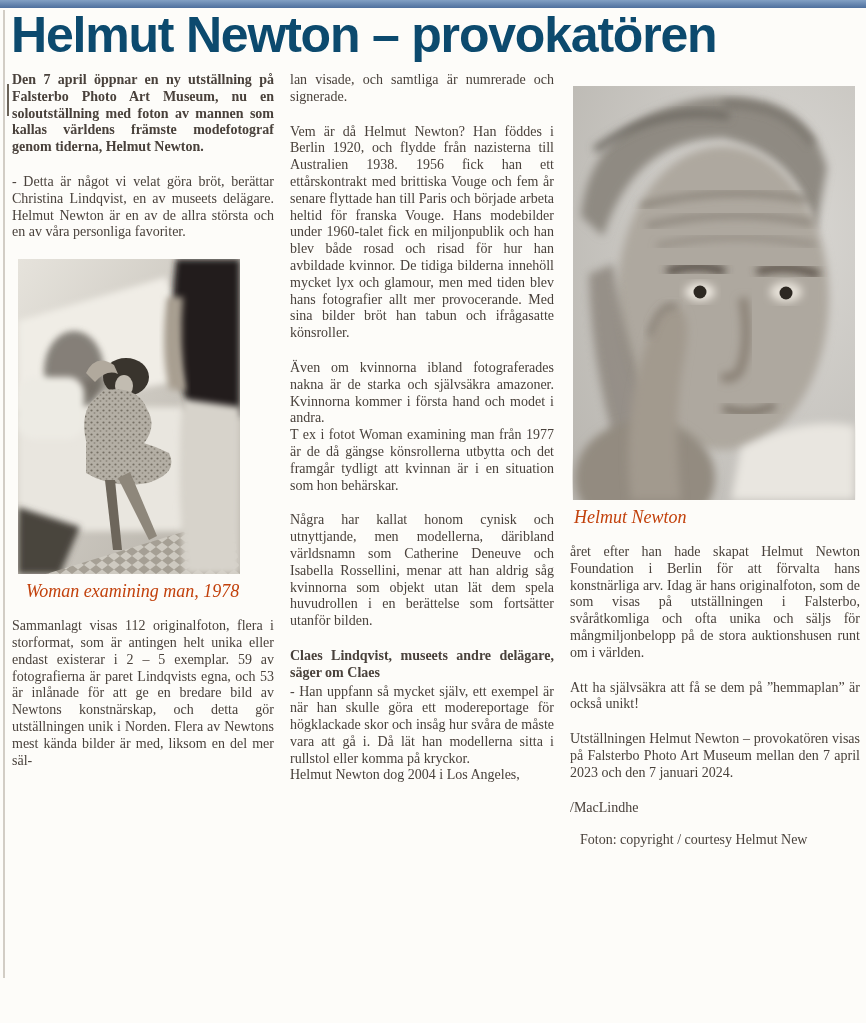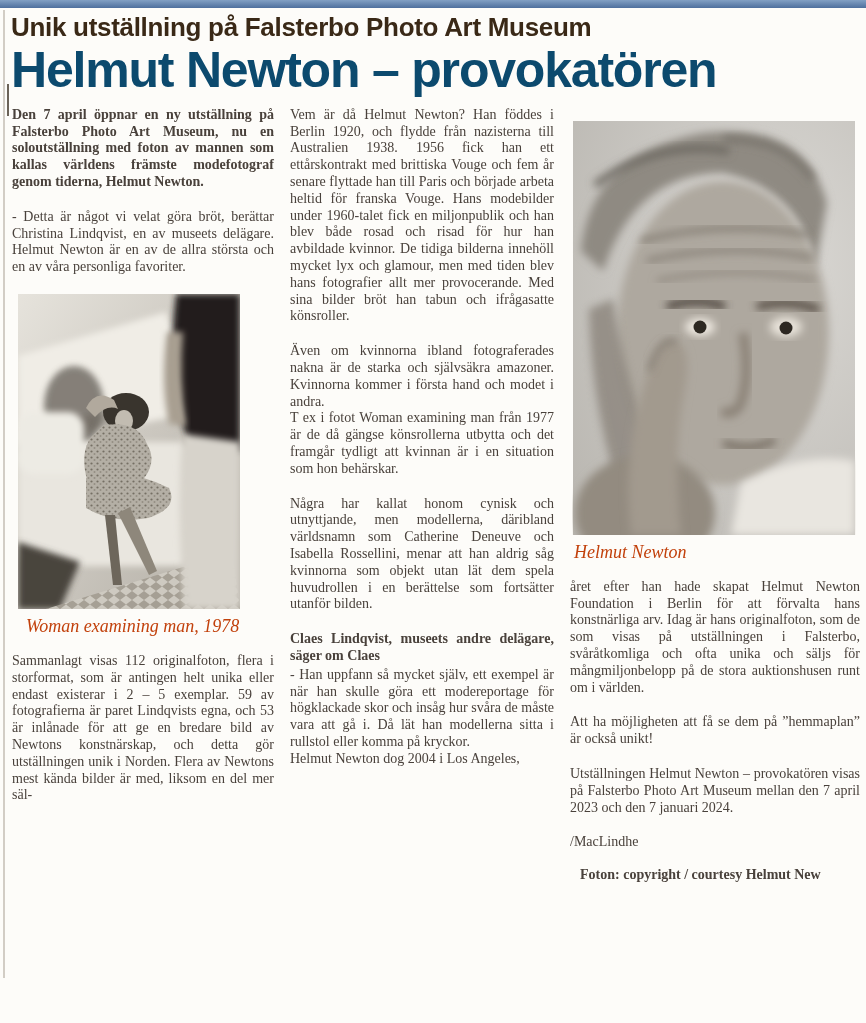--- a/index.html
+++ b/index.html
@@ -56,32 +56,31 @@
   .fig1 svg{display:block;width:222px;height:315px;}
   .fig2{margin:14px 4px 16px 2px;}
   .fig2 svg{display:block;width:100%;height:414px;}
   figcaption{
     font-style:italic;font-size:18px;color:#c2410c;
     margin-top:7px;
   }
   .fig1 figcaption{padding-left:8px;}
   .fig2 figcaption{padding-left:2px;}
   .byline{text-align:center;margin:6px 0 16px 0 !important;white-space:normal !important;}
-  .credit{padding-left:10px;text-align:left !important;font-weight:bold;}
+  .credit{padding-left:10px;text-align:left !important;}
 </style>
 </head>
 <body>
 
 <div class="page">
 
   <div class="top-bar"></div>
   <div class="page-left-line"></div>
   <div class="headline-side-tick"></div>
 
-  <div class="kicker">Unik utställning på Falsterbo Photo Art Museum</div>
   <h1 class="headline">Helmut Newton – provokatören</h1>
 
   <div class="columns">
 
     <div class="col col1">
       <p class="lead">Den 7 april öppnar en ny utställning på Falsterbo Photo Art Museum, nu en soloutställning med foton av mannen som kallas världens främste modefotograf genom tiderna, Helmut Newton.</p>
       <p>- Detta är något vi velat göra bröt, berättar Christina Lindqvist, en av museets delägare. Helmut Newton är en av de allra största och en av våra personliga favoriter.</p>
 
       <figure class="fig1">
         <svg viewBox="0 0 222 315" aria-hidden="true">
@@ -122,20 +121,21 @@
           <path d="M149 38 Q142 90 151 130 L168 132 Q161 84 165 38 Z" fill="#a89f91" filter="url(#soft1)"></path>
           <path d="M164 140 Q158 230 167 315 L222 315 L222 148 Z" fill="#d7d3cb" filter="url(#soft1)"></path>
         </svg>
         <figcaption>Woman examining man, 1978</figcaption>
       </figure>
 
       <p>Sammanlagt visas 112 originalfoton, flera i storformat, som är antingen helt unika eller endast existerar i 2 – 5 exemplar. 59 av fotografierna är paret Lindqvists egna, och 53 är inlånade för att ge en bredare bild av Newtons konstnärskap, och detta gör utställningen unik i Norden. Flera av Newtons mest kända bilder är med, liksom en del mer säl-</p>
     </div>
 
     <div class="col col2">
+      <p>lan visade, och samtliga är numrerade och signerade.</p>
       <p>Vem är då Helmut Newton? Han föddes i Berlin 1920, och flydde från nazisterna till Australien 1938.  1956 fick han ett ettårskontrakt med brittiska Vouge och fem år senare flyttade han till Paris och började arbeta heltid för franska Vouge. Hans modebilder under 1960-talet fick en miljonpublik och han blev både rosad och risad för hur han avbildade kvinnor. De tidiga bilderna innehöll mycket lyx och glamour, men med tiden blev hans fotografier allt mer provocerande. Med sina bilder bröt han tabun och ifrågasatte könsroller.</p>
       <p>Även om kvinnorna ibland fotograferades nakna är de starka och självsäkra amazoner. Kvinnorna kommer i första hand och modet i andra.
 T ex i  fotot Woman examining man från 1977 är de då gängse könsrollerna utbytta och det framgår tydligt att kvinnan är i en situation som hon behärskar.</p>
       <p>Några har kallat honom cynisk och utnyttjande, men modellerna, däribland världsnamn som Catherine Deneuve och Isabella Rossellini, menar att han aldrig såg kvinnorna som objekt utan lät dem spela huvudrollen i en berättelse som fortsätter utanför bilden.</p>
       <p class="subhead">Claes Lindqvist, museets andre delägare,  säger om Claes</p>
       <p> - Han uppfann så mycket själv, ett exempel är när han skulle göra ett modereportage för högklackade skor och insåg hur svåra de måste vara att gå i. Då lät han modellerna sitta i rullstol eller komma på kryckor.
 Helmut Newton dog 2004 i Los Angeles,</p>
     </div>
 
     <div class="col col3">
@@ -169,20 +169,20 @@
           <path d="M40 178 Q58 300 108 382 L58 404 Q18 300 16 188 Z" fill="#8b847b" opacity="0.8" filter="url(#soft2)"></path>
           <ellipse cx="72" cy="392" rx="70" ry="58" fill="#938b80" filter="url(#soft2)"></ellipse>
           <path d="M58 414 Q48 330 76 250 Q87 214 104 221 Q119 228 112 268 Q99 330 108 414 Z" fill="#a29a8e" filter="url(#soft2)"></path>
           <path d="M76 250 Q87 214 104 221" stroke="#6e665b" stroke-width="3" fill="none" filter="url(#soft2)"></path>
           <path d="M168 362 Q228 330 282 340 L282 414 L158 414 Z" fill="#e9e6e0" filter="url(#soft2)"></path>
         </svg>
         <figcaption>Helmut Newton</figcaption>
       </figure>
 
       <p>året efter han hade skapat Helmut Newton Foundation i Berlin för att förvalta hans konstnärliga arv. Idag är hans originalfoton, som de som visas på utställningen i Falsterbo, svåråtkomliga och ofta unika och säljs för mångmiljonbelopp på de stora auktionshusen runt om i världen.</p>
-      <p>Att ha möjligheten att få se dem på ”hemmaplan” är också unikt!</p>
+      <p>Att ha självsäkra att få se dem på ”hemmaplan” är också unikt!</p>
       <p>Utställningen Helmut Newton – provokatören visas på Falsterbo Photo Art Museum mellan den 7 april 2023 och den 7 januari 2024.</p>
       <p class="byline">/MacLindhe</p>
       <p class="credit">Foton: copyright / courtesy Helmut New</p>
     </div>
 
   </div>
 </div>
 
 </body></html>

